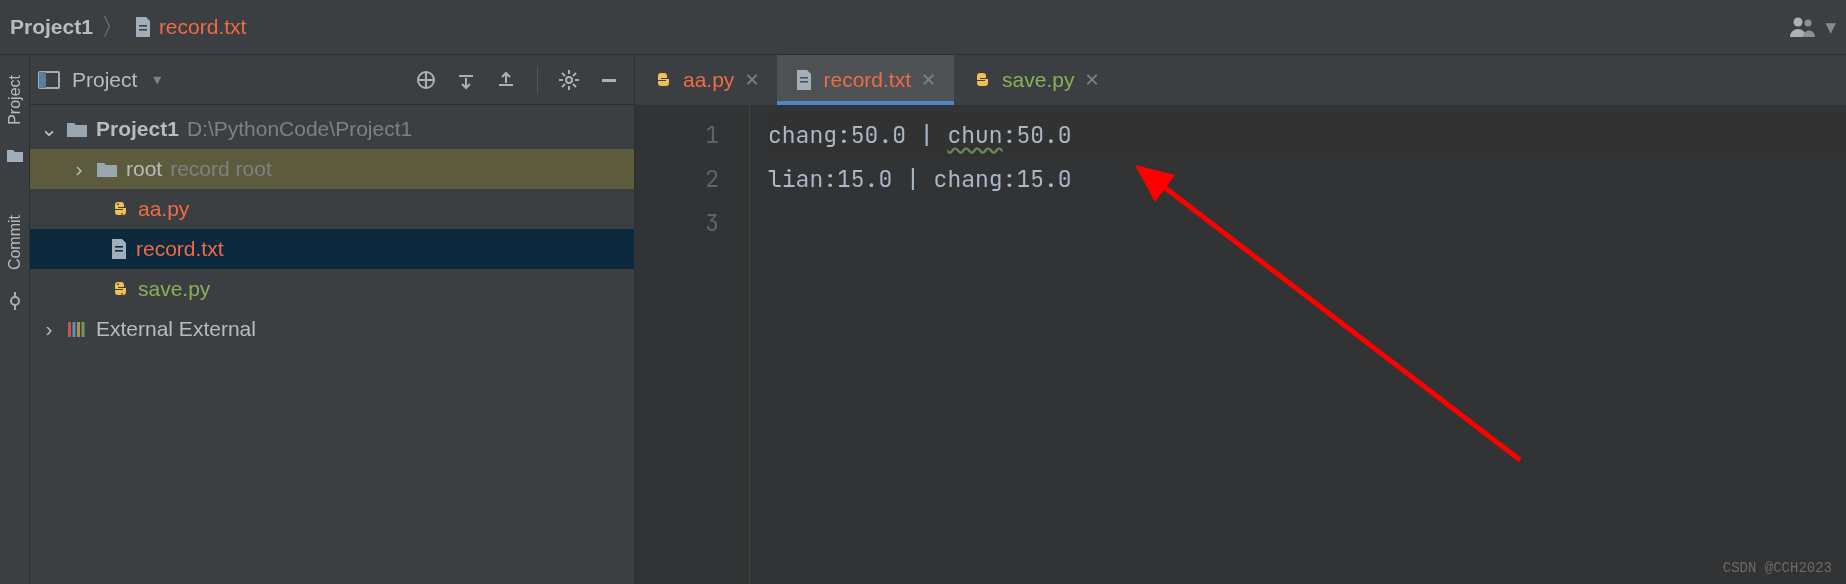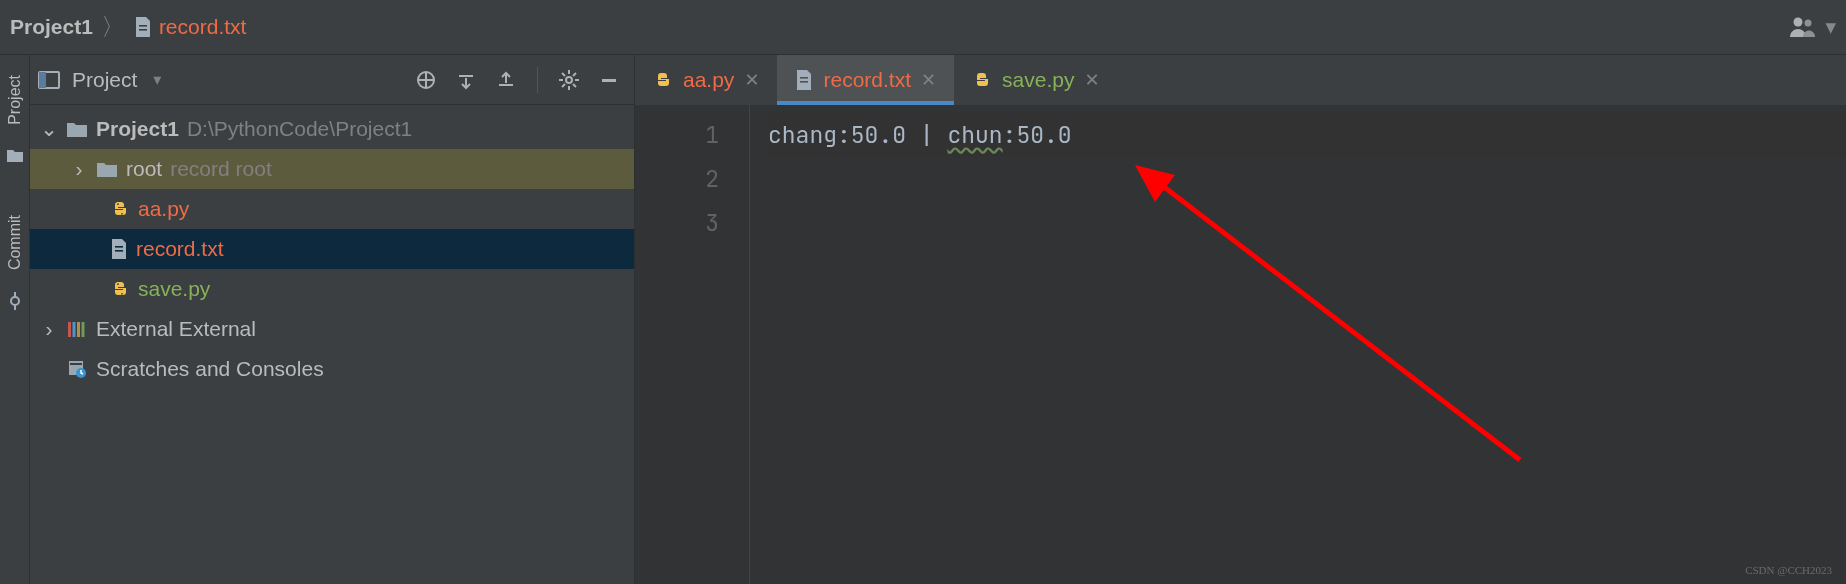--- a/index.html
+++ b/index.html
@@ -99,21 +99,21 @@
   .tab .close { color: var(--text-dim); font-size:18px; }
   .content { flex:1; display:flex; background: var(--bg-editor); position:relative;}
   .linenums { width:115px; text-align:right; padding: 8px 30px 0 0; font-family: "JetBrains Mono","Consolas",monospace; font-size:23px; color:#606366; background: var(--bg-editor); border-right:1px solid #444;}
   .linenums div { height:44px; line-height:44px;}
   .code { flex:1; padding: 8px 0 0 18px; font-family: "JetBrains Mono","Consolas",monospace; font-size:23px; color: var(--text-code); position:relative;}
   .code-line { height:44px; line-height:44px; white-space:pre; }
   .code-line.hl { background:#323232; }
   .squiggle { text-decoration: underline wavy #6a8759; text-underline-offset:4px;}
   
   .annot-arrow { position:absolute; pointer-events:none; }
-  .watermark { position:absolute; right:14px; bottom:8px; font-size:11px; color:#6b6b6b; font-family:Liberation Serif, serif;}
+  .watermark { position:absolute; right:14px; bottom:8px; font-size:14px; color:#6b6b6b; font-family:Liberation Mono, monospace;}
   svg { display:block; }
 </style>
 </head>
 <body>
 
 <div class="crumb-bar">
   <span class="crumb-proj">Project1</span>
   <span class="crumb-sep">〉</span>
   <span class="crumb-icon">
     <svg width="20" height="22" viewBox="0 0 20 22">
@@ -269,32 +269,20 @@
         <span>
           <svg width="22" height="20" viewBox="0 0 22 20">
               <rect x="2" y="3" width="3" height="15" fill="#c75450"></rect>
               <rect x="6.5" y="3" width="3" height="15" fill="#5394c4"></rect>
               <rect x="11" y="3" width="3" height="15" fill="#b09148"></rect>
               <rect x="15.5" y="3" width="3" height="15" fill="#6f9a5b"></rect>
             </svg>
         </span>
         <span>External External</span>
       </div>
-      <div class="tree-row">
-        <span class="arrow"></span>
-        <span>
-          <svg width="22" height="20" viewBox="0 0 22 20">
-              <rect x="3" y="2" width="14" height="14" fill="#9aa7b0"></rect>
-              <rect x="4" y="4" width="12" height="2" fill="#3c3f41"></rect>
-              <circle cx="15" cy="14" r="5" fill="#3b93d0"></circle>
-              <path d="M15 11v3l2 1" stroke="#fff" stroke-width="1.5" fill="none"></path>
-            </svg>
-        </span>
-        <span>Scratches and Consoles</span>
-      </div>
     </div>
   </div>
 
   <div class="editor">
     <div class="tabs">
       <div class="tab inactive orange">
         <span>
           <svg width="20" height="20" viewBox="0 0 20 20">
               <rect width="20" height="20" rx="2" fill="#3c3f41"></rect>
               <path d="M6 3h5c2 0 3 1 3 3v2H8v1h8v4c0 2-1 3-3 3H8c-2 0-3-1-3-3v-2h8v-1H5V6c0-2 1-3 3-3" fill="#f0c050"></path>
@@ -326,20 +314,21 @@
       </div>
     </div>
     <div class="content">
       <div class="linenums">
         <div>1</div>
         <div>2</div>
         <div>3</div>
       </div>
       <div class="code">
         <div class="code-line hl"><span>chang:50.0 | </span><span class="squiggle">chun</span><span>:50.0</span></div>
+        <div class="code-line">lian:15.0 | chang:15.0</div>
         <div class="code-line"></div>
 
         <svg class="annot-arrow" style="left:380px; top:55px;" width="400" height="310" viewBox="0 0 400 310">
           <line x1="390" y1="300" x2="25" y2="20" stroke="#ff0000" stroke-width="5"></line>
           <polygon points="5,5 45,15 25,42" fill="#ff0000"></polygon>
         </svg>
       </div>
     </div>
   </div>
 </div>

